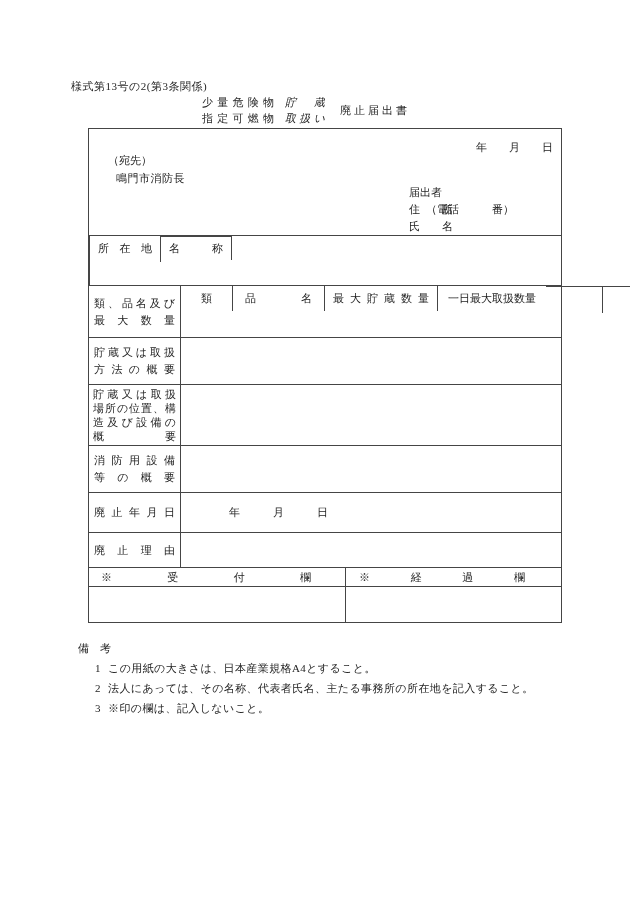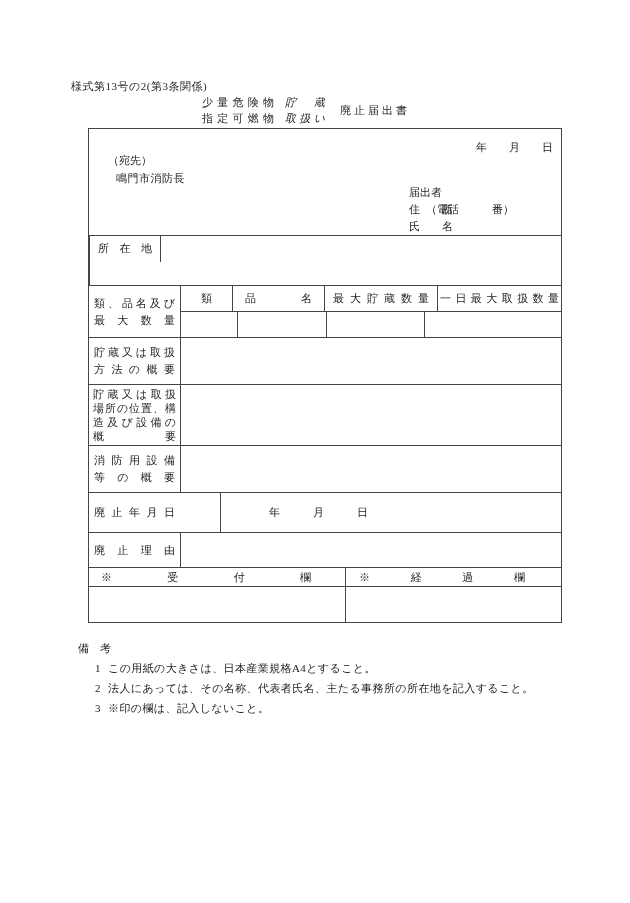--- a/index.html
+++ b/index.html
@@ -45,21 +45,21 @@
     border:1px solid var(--line);
     display:flex;flex-direction:column;
     background:var(--paper);
   }
   .trow{display:flex;flex:0 0 auto;border-top:1px solid var(--line);}
   .trow.first{border-top:none;}
   .bl{border-left:1px solid var(--line);}
   .bt{border-top:1px solid var(--line);}
   .labcol{flex:0 0 91px;width:91px;display:flex;flex-direction:column;justify-content:center;padding:0 5px;}
   .labcol .jl{line-height:17px;}
-  .rcol{flex:1 1 auto;display:flex;flex-direction:column;min-width:0;}
+  .rcol{flex:1 1 auto;display:flex;flex-direction:row;min-width:0;}
   .subrow{display:flex;flex:0 0 auto;}
   .flexfill{flex:1 1 auto;min-width:0;}
 
   
   .r-head{height:106px;position:relative;}
   .hdr-date{position:absolute;top:11px;right:8px;white-space:nowrap;}
   .hdr-atesaki{position:absolute;top:24px;left:19px;white-space:nowrap;}
   .hdr-addressee{position:absolute;top:42px;left:27px;white-space:nowrap;letter-spacing:.5px;}
   .hdr-notifier{position:absolute;top:55px;left:276px;line-height:17px;white-space:nowrap;margin-left:44px;}
   .hdr-phone{position:absolute;top:73px;left:337px;white-space:nowrap;}
@@ -71,32 +71,32 @@
   .sub-loc1 .sublab{line-height:25px;}
   .sub-loc2 .sublab{line-height:22px;}
 
   .r-items{height:52px;}
   .sub-ihdr{height:25px;}
   .sub-ihdr>div{line-height:24px;}
   .sub-idata{height:27px;}
   .c-class{flex:0 0 51px;text-align:center;}
   .c-pname{flex:0 0 92px;padding:0 12px;}
   .c-maxst{flex:0 0 113px;padding:0 8px;}
-  .c-daily{flex:1 1 auto;padding:0 2px;min-width:0;}
+  .c-daily{flex:1 1 auto;padding:0 10px;min-width:0;}
   .d-c1{flex:0 0 56px;}
   .d-c2{flex:0 0 89px;}
   .d-c3{flex:0 0 98px;}
   .d-c4{flex:1 1 auto;min-width:0;}
 
   .r-method{height:47px;}
   .r-struct{height:61px;}
   .r-struct .labcol{padding:0 4px;}
   .r-struct .labcol .jl{line-height:14px;}
   .r-equip{height:47px;}
-  .r-abodate{height:40px;gap:40px;}
+  .r-abodate{height:40px;}
   .r-abodate .val{display:flex;align-items:center;padding-left:48px;}
   .r-reason{height:35px;}
   .r-admin-h{height:19px;}
   .r-admin-h>div{line-height:18px;}
   .a-left{flex:0 0 256px;padding:0 34px 0 12px;}
   .a-right{flex:1 1 auto;padding:0 36px 0 13px;min-width:0;}
   .r-admin-b{height:36px;}
   .b-left{flex:0 0 256px;}
   .b-right{flex:1 1 auto;min-width:0;}
 
@@ -139,20 +139,24 @@
       </div>
       <div class="hdr-phone">（電話　　　番）</div>
     </div>
 
     <div class="trow r-loc">
       <div class="rcol bl">
         <div class="subrow sub-loc1">
           <div class="sublab jl">所在地</div>
           <div class="flexfill bl"></div>
         </div>
+        <div class="subrow sub-loc2 bt">
+          <div class="sublab jl">名称</div>
+          <div class="flexfill bl"></div>
+        </div>
       </div>
     </div>
 
     <div class="trow r-items">
       <div class="labcol">
         <span class="jl">類、品名及び</span>
         <span class="jl">最大数量</span>
       </div>
       <div class="rcol bl">
         <div class="subrow sub-ihdr">

